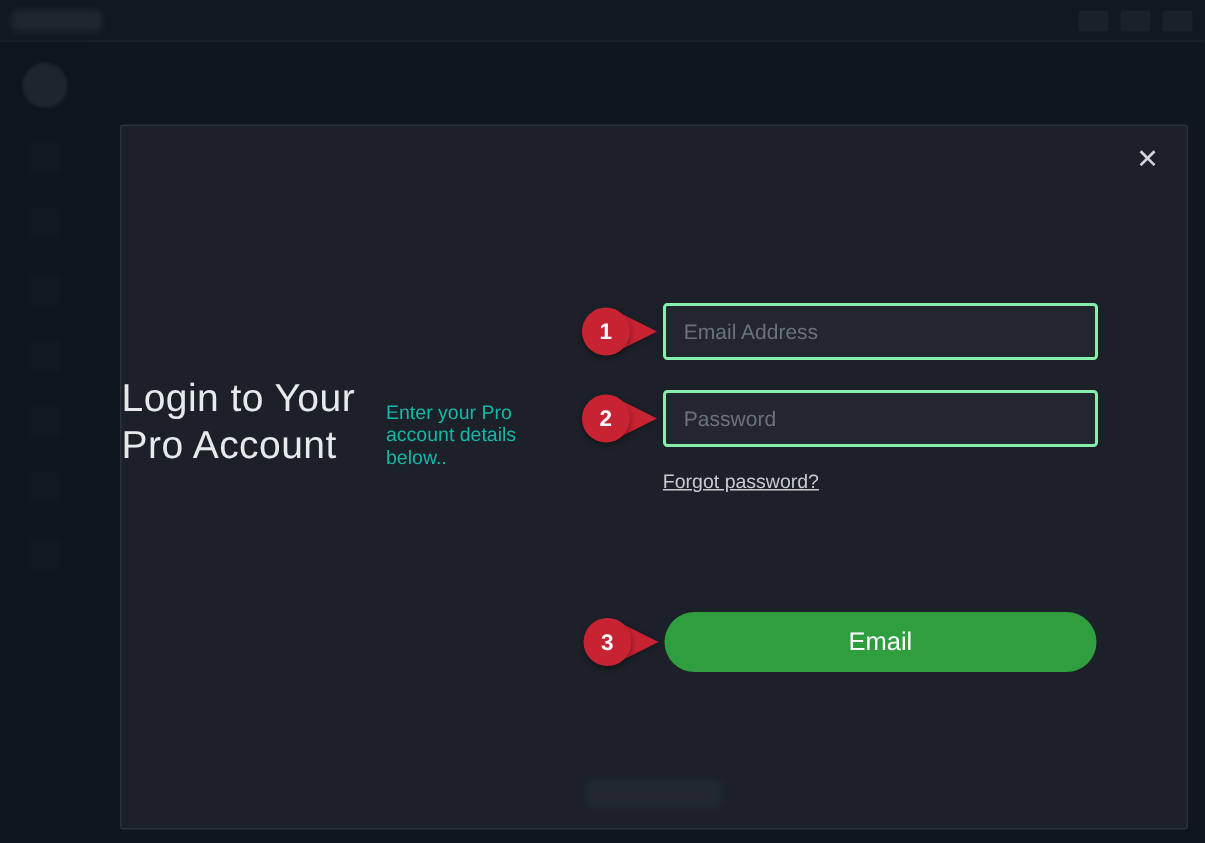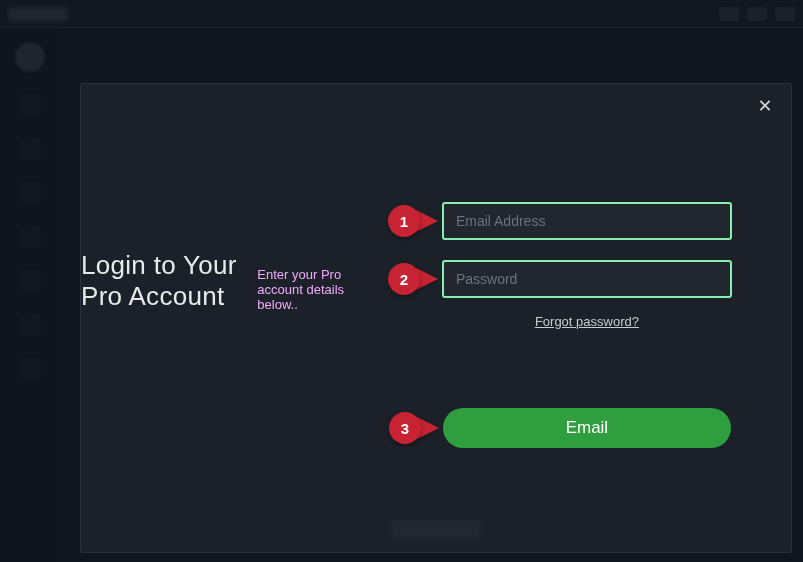--- a/index.html
+++ b/index.html
@@ -95,21 +95,21 @@
       align-items: center;
       padding-top: 30px;
     }
     .title {
       color: #e8e9eb;
       font-size: 26px;
       font-weight: 300;
       letter-spacing: 0.3px;
     }
     .subtitle {
-      color: #f0abfc;
+      color: #14b8a6;
       font-size: 13px;
       margin-top: 16px;
       font-weight: 400;
     }
     .form {
       margin-top: 88px;
       width: 100%;
       display: flex;
       flex-direction: column;
       align-items: center;
@@ -129,21 +129,21 @@
       padding: 0 12px;
       font-size: 14px;
       outline: none;
     }
     .input::placeholder {
       color: #6d727a;
       font-size: 14px;
     }
     .forgot {
       width: 290px;
-      text-align: center;
+      text-align: left;
       margin-top: -6px;
     }
     .forgot a {
       color: #c9cbce;
       font-size: 13px;
       text-decoration: underline;
       cursor: pointer;
     }
     .login-row {
       position: relative;

